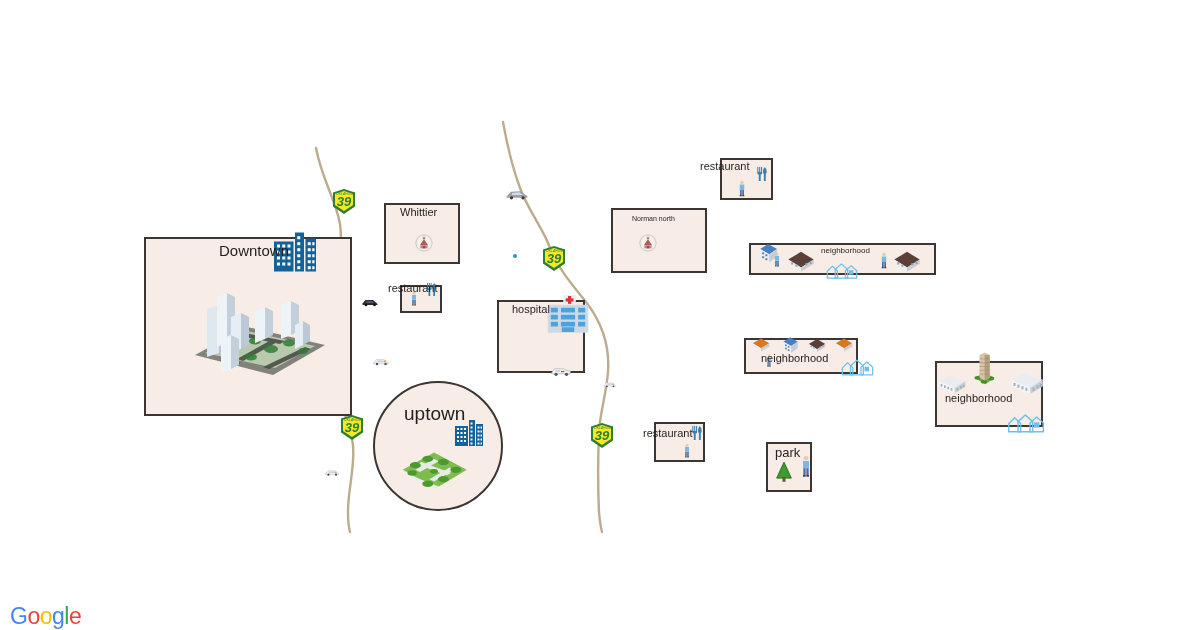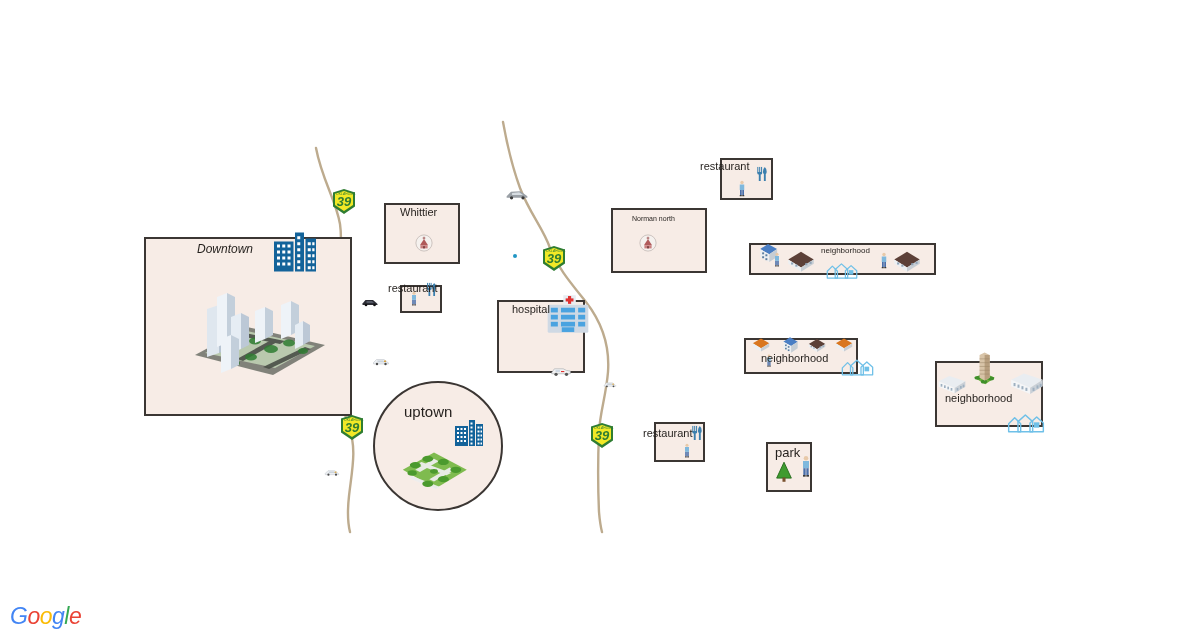--- a/index.html
+++ b/index.html
@@ -24,21 +24,21 @@
   .shield .top{position:absolute;left:3px;top:2.5px;right:3px;height:5px;
       font-size:3.2px;line-height:5px;text-align:center;color:#2f7d32;letter-spacing:.2px;}
   .shield .num{position:absolute;left:0;right:0;top:6px;text-align:center;
       font-size:13px;font-weight:bold;color:#2f7d32;line-height:14px;}
 
   
   .bluedot{position:absolute;width:4px;height:4px;border-radius:50%;background:#2196c4;}
 
   
   #glogo{position:absolute;left:10px;top:603px;font-size:23px;font-weight:500;letter-spacing:-0.5px;
-     font-family:"Liberation Sans",sans-serif;font-style:italic;}
+     font-family:"Liberation Sans",sans-serif;}
   #glogo span{display:inline-block;}
   .gb{color:#4285F4;} .gr{color:#EA4335;} .gy{color:#FBBC05;} .gg{color:#34A853;}
 
   
   .icon{position:absolute;}
 </style>
 </head>
 <body>
 
 <div id="map">
@@ -505,29 +505,29 @@
         <div class="top">OKLAHOMA</div>
         <div class="num">39</div>
       </div>
     </div>
 
   <div id="marker-layer">
       <div class="bluedot" style="left: 513px; top: 254px;"></div>
     </div>
 
   <div id="label-layer">
-      <div class="shape-label" style="left: 197px; top: 242px; font-size: 12px; font-style: italic;">Downtown</div>
+      <div class="shape-label" style="left: 219px; top: 242px; font-size: 15px;">Downtown</div>
       <div class="shape-label" style="left: 400px; top: 206px; font-size: 11px;">Whittier</div>
       <div class="shape-label" style="left: 388px; top: 282px; font-size: 11px;">restaurant</div>
       <div class="shape-label" style="left: 512px; top: 303px; font-size: 11px;">hospital</div>
       <div class="shape-label" style="left: 632px; top: 215px; font-size: 7px;">Norman north</div>
       <div class="shape-label" style="left: 700px; top: 160px; font-size: 11px;">restaurant</div>
       <div class="shape-label" style="left: 821px; top: 246px; font-size: 8px;">neighborhood</div>
       <div class="shape-label" style="left: 761px; top: 352px; font-size: 11px;">neighborhood</div>
       <div class="shape-label" style="left: 945px; top: 392px; font-size: 11px;">neighborhood</div>
       <div class="shape-label" style="left: 643px; top: 427px; font-size: 11px;">restaurant</div>
       <div class="shape-label" style="left: 775px; top: 445px; font-size: 13px;">park</div>
-      <div class="shape-label" style="left: 404px; top: 403px; font-size: 15px;">uptown</div>
+      <div class="shape-label" style="left: 404px; top: 403px; font-size: 19px;">uptown</div>
     </div>
 
   <div id="glogo"><span class="gb">G</span><span class="gr">o</span><span class="gy">o</span><span class="gb">g</span><span class="gg">l</span><span class="gr">e</span></div>
 
 </div>
 
 </body></html>

